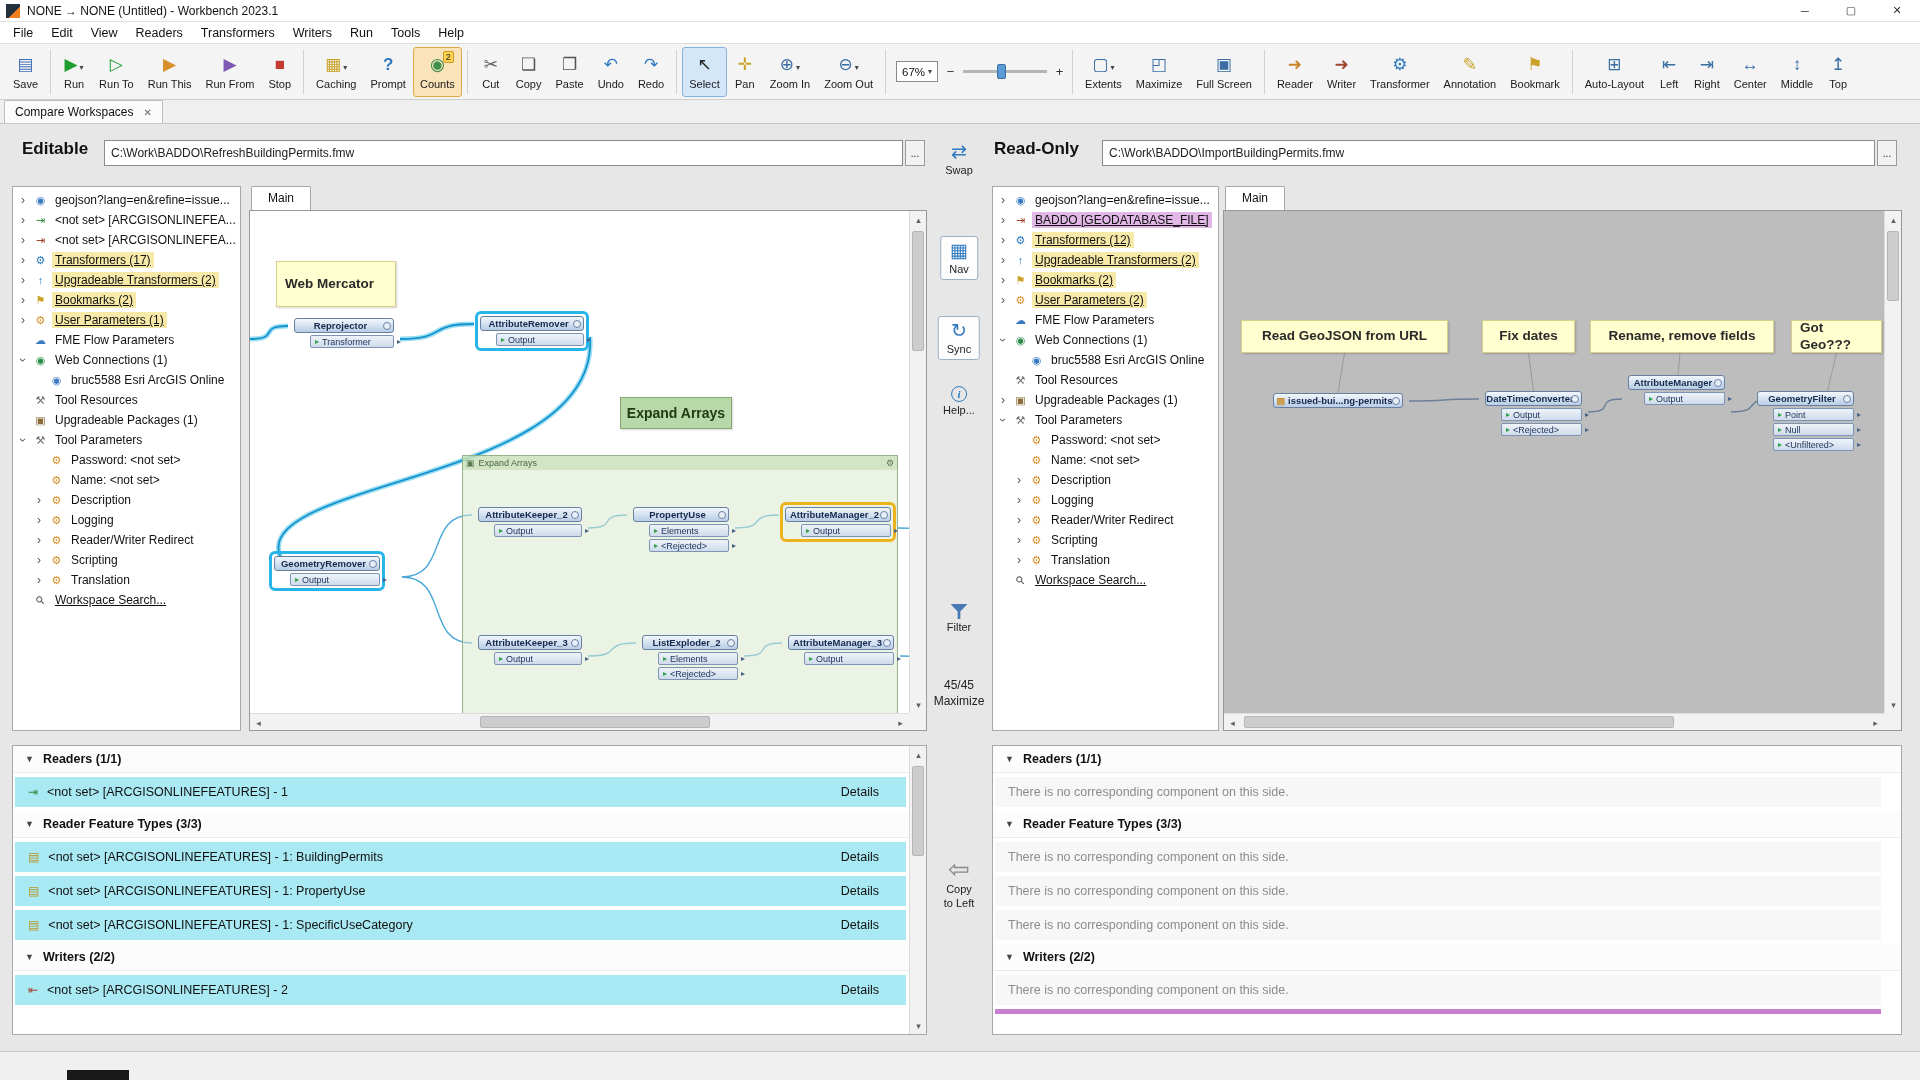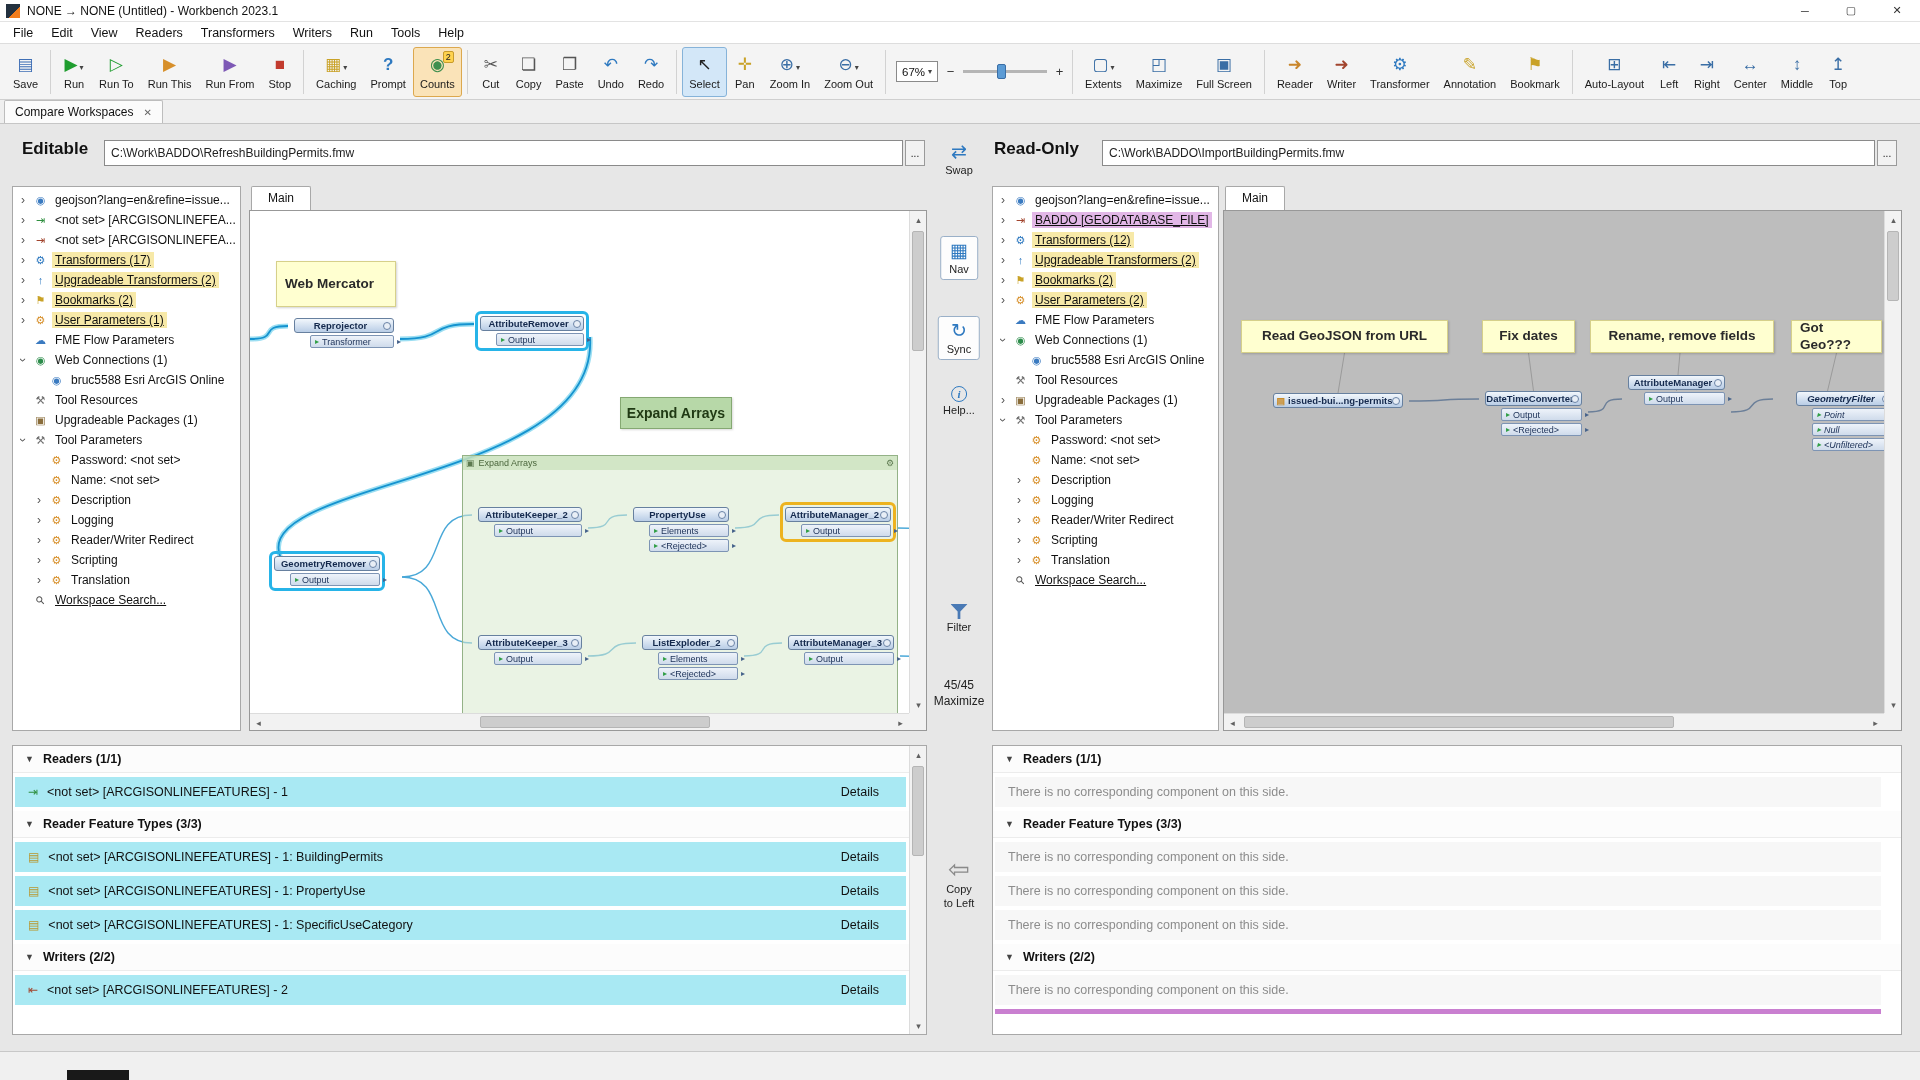--- a/index.html
+++ b/index.html
@@ -715,21 +715,21 @@
         <div class="wb-title">
           <span class="nt">AttributeManager</span>
           <span class="props"></span>
         </div>
         <div class="wb-port">
           <span class="pin">▸</span>
           <span class="pl">Output</span>
           <span class="pout">▸</span>
         </div>
       </div>
-      <div class="wb-node" style="left: 572px; top: 180px; width: 97px; font-style: italic;">
+      <div class="wb-node" style="left: 533px; top: 180px; width: 97px;">
         <div class="wb-title">
           <span class="nt">GeometryFilter</span>
           <span class="props"></span>
         </div>
         <div class="wb-port">
           <span class="pin">▸</span>
           <span class="pl">Point</span>
           <span class="pout">▸</span>
         </div>
         <div class="wb-port">

